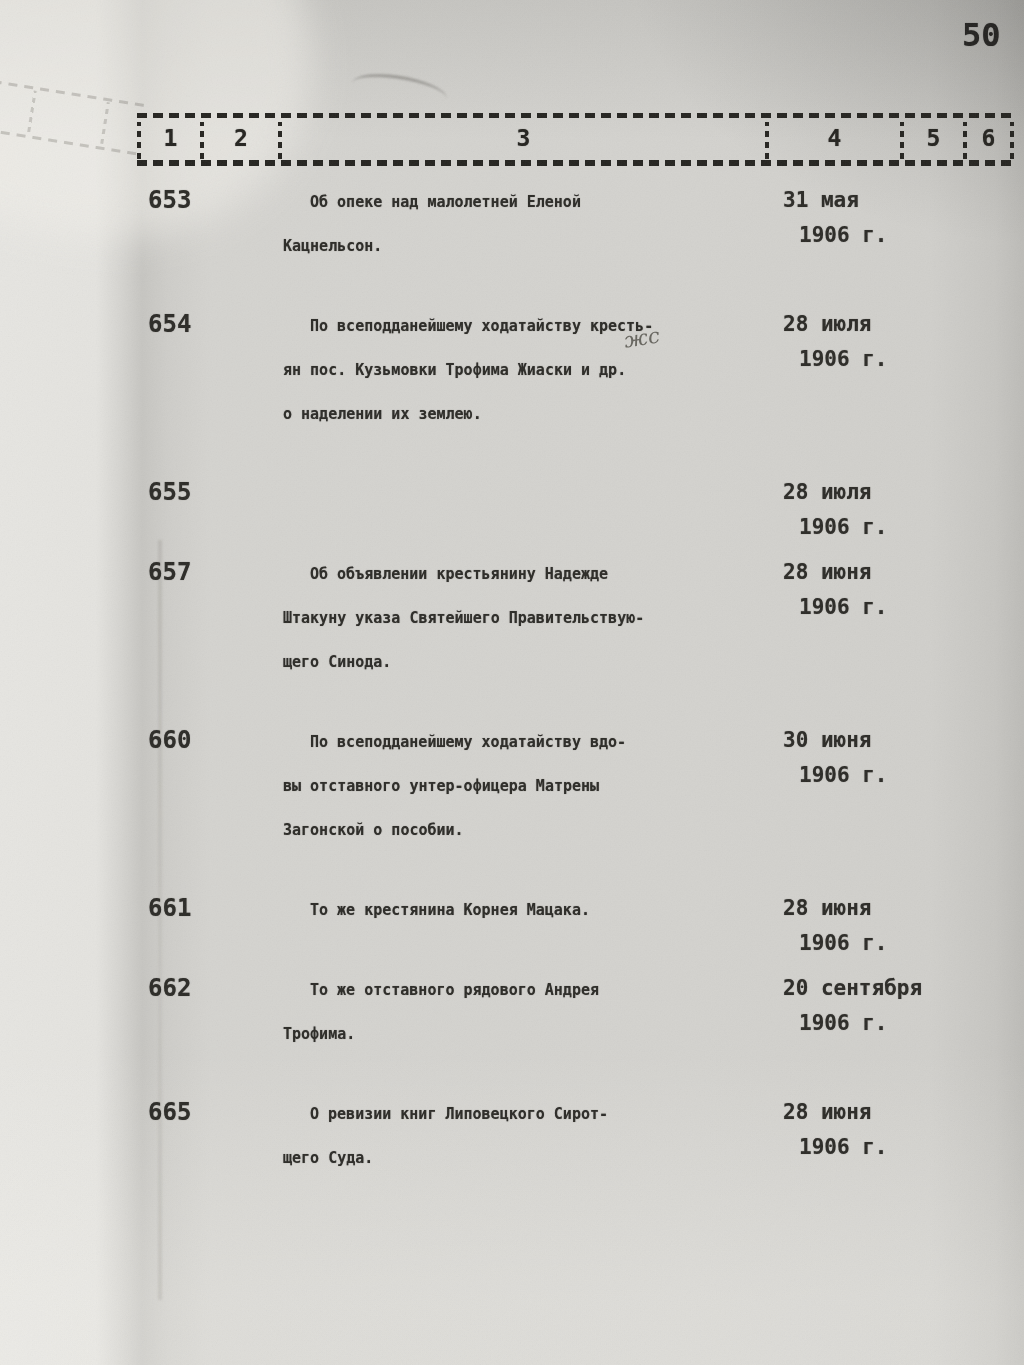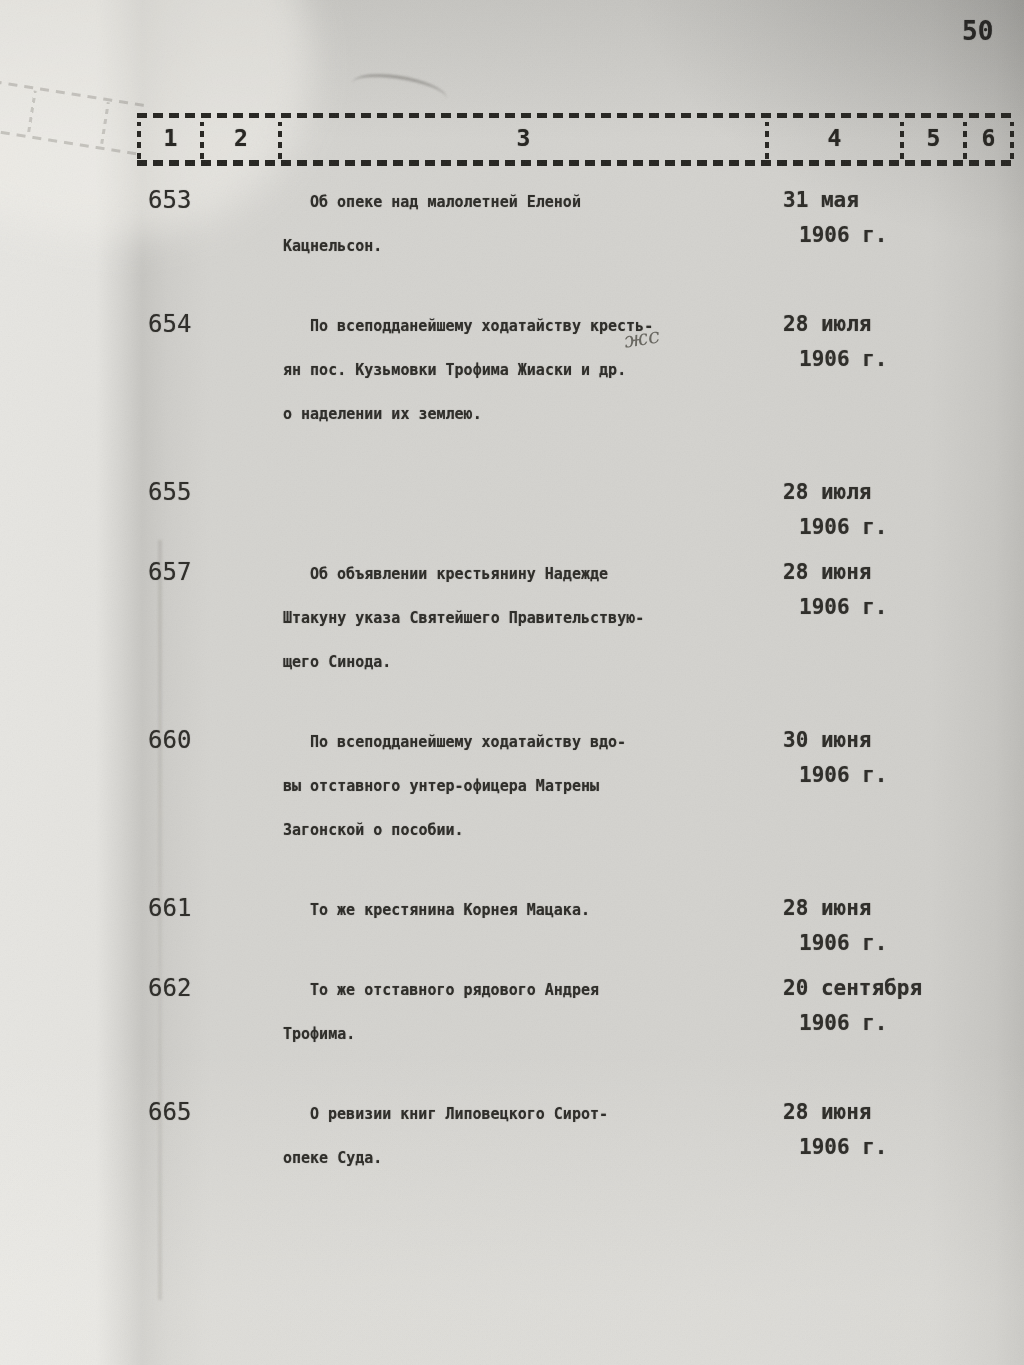--- a/index.html
+++ b/index.html
@@ -70,32 +70,32 @@
     background:repeating-linear-gradient(0deg, #24231f 0 6px, rgba(0,0,0,0) 6px 11px);
   }
   .ruler .col-num{
     position:absolute;top:12px;transform:translateX(-50%);
     font-size:23px;font-weight:bold;
     text-shadow:0 0 1px rgba(36,35,31,0.6);
   }
   
   .page-number{
     position:absolute;left:962px;top:16px;
-    font-size:26px;font-weight:bold;color:#232220;
+    font-size:32px;font-weight:bold;color:#232220;
     text-shadow:0 0 1px rgba(35,34,32,0.55);
   }
   
   .entries{
     position:absolute;left:148px;top:180px;width:868px;
     color:#2b2a26;
   }
   .entry{position:relative;margin-bottom:36px;min-height:44px;}
   .no{
     position:absolute;left:0;top:6px;
-    font-size:24px;font-weight:normal;
+    font-size:24px;font-weight:bold;
     text-shadow:0 0 1px rgba(43,42,38,0.55);
   }
   .desc{
     margin-left:135px;width:487px;
     font-size:15px;font-weight:bold;line-height:44px;
     text-shadow:0 0 1px rgba(43,42,38,0.5);
   }
   .desc .line:first-child{padding-left:27px;}
   .date{
     position:absolute;left:635px;top:3px;width:233px;
@@ -223,21 +223,21 @@
       </div>
       <div class="date">
         <div class="dline">20 сентября</div>
         <div class="dline">1906 г.</div>
       </div>
     </div>
     <div class="entry">
       <div class="no">665</div>
       <div class="desc">
         <div class="line">О ревизии книг Липовецкого Сирот-</div>
-        <div class="line">опеке Суда.</div>
+        <div class="line">щего Суда.</div>
       </div>
       <div class="date">
         <div class="dline">28 июня</div>
         <div class="dline">1906 г.</div>
       </div>
     </div>
   </div>
 
 <svg class="noise" width="1024" height="1365">
   <filter id="grain">

